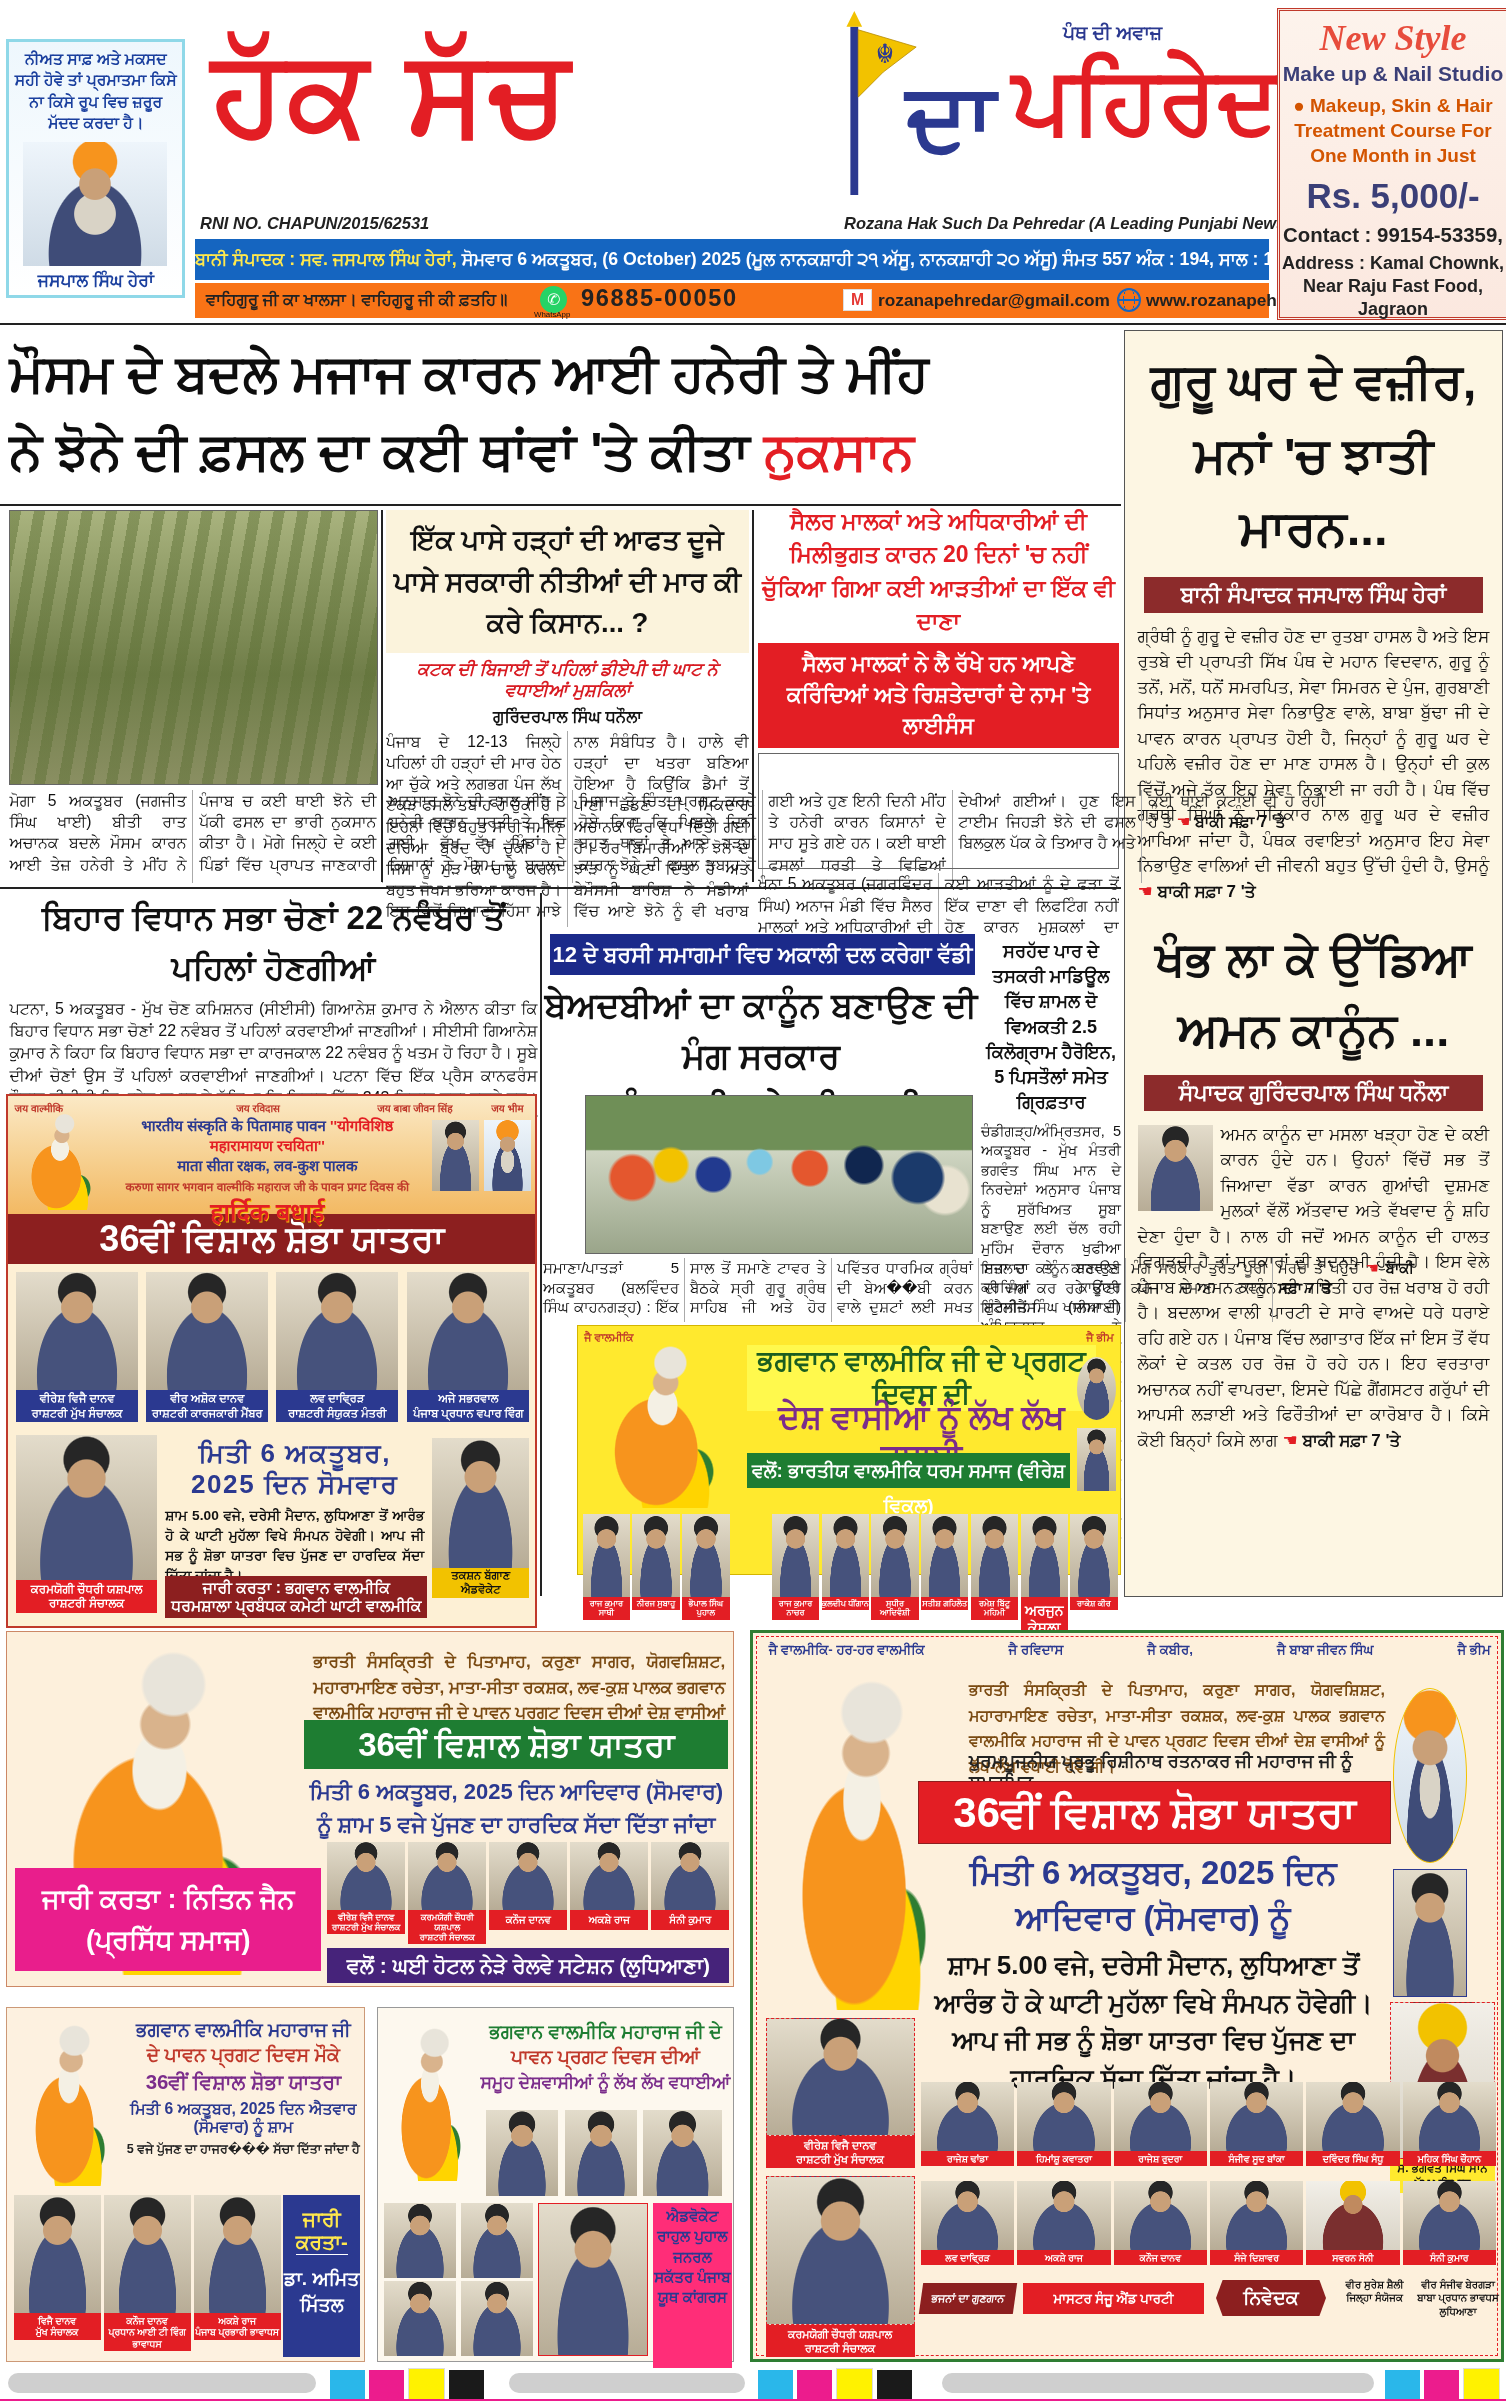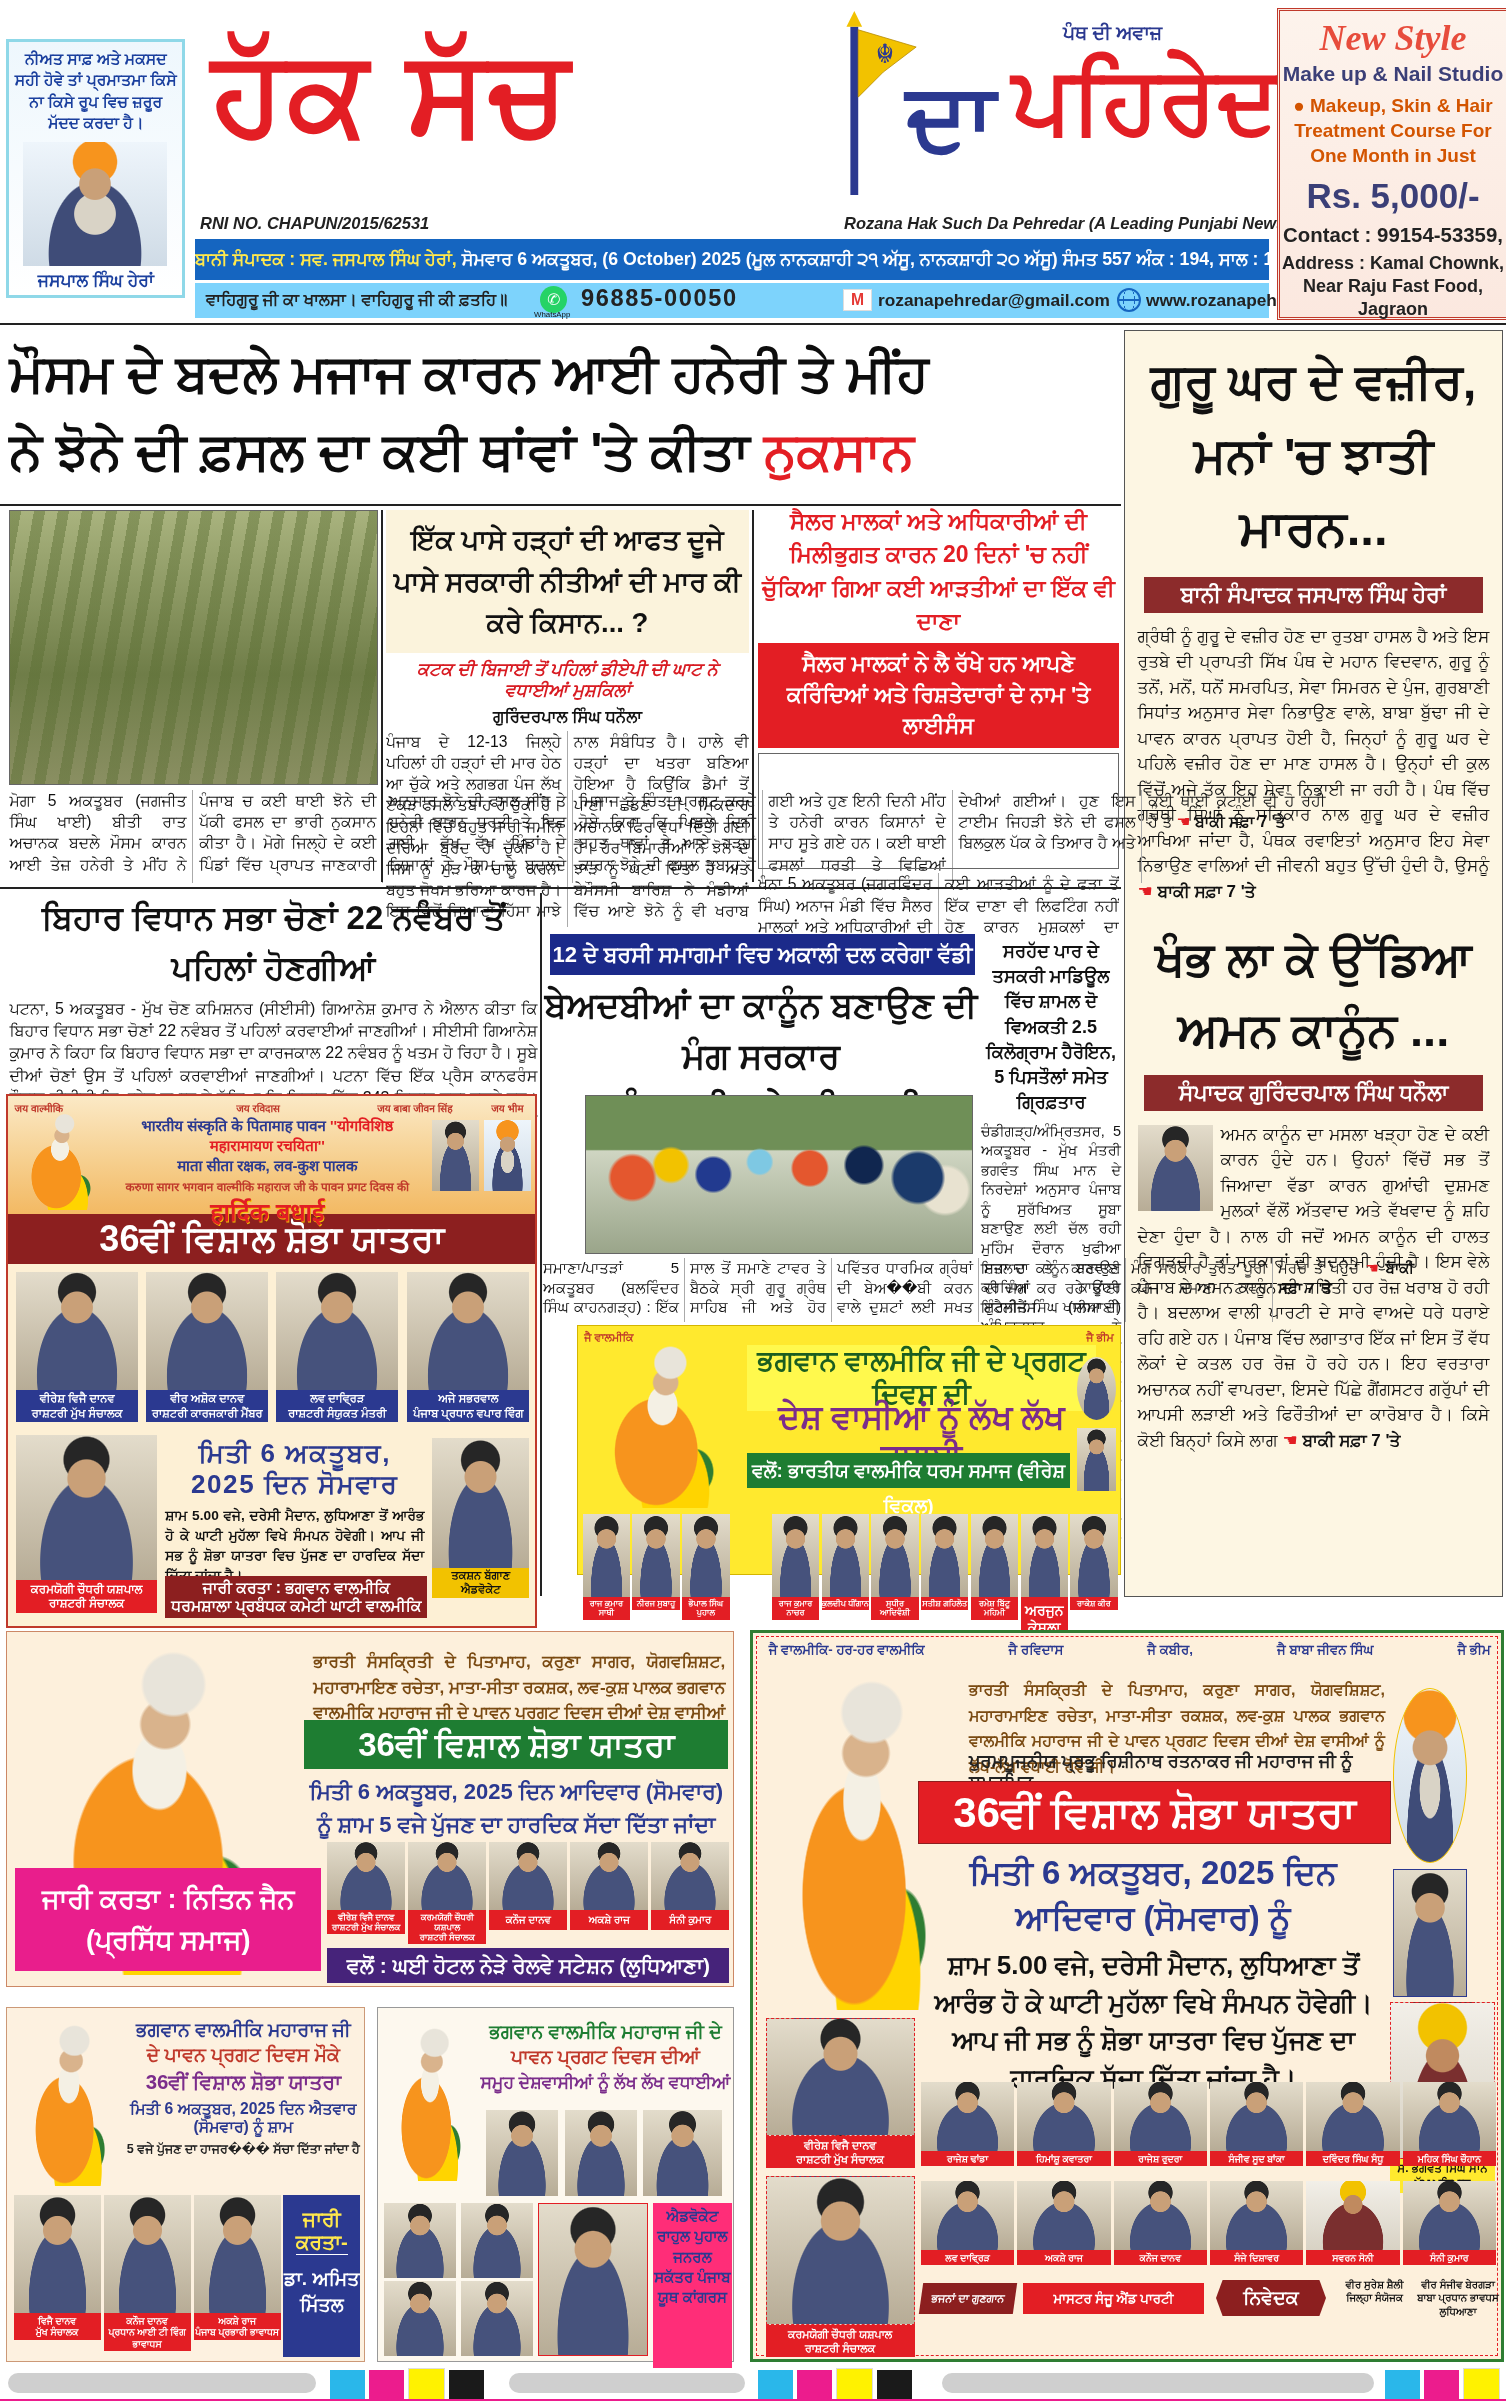--- a/index.html
+++ b/index.html
@@ -95,21 +95,21 @@
     <span class="b" style="position:absolute;left:816px;top:31px;font-size:93px;color:#e31e24;">ਪਹਿਰੇਦਾਰ</span>
   </div>
 
   <div class="abs b" style="left:200px;top:214px;font-size:16.5px;font-style:italic;color:#222;">RNI NO. CHAPUN/2015/62531</div>
   <div class="abs b" style="left:844px;top:214px;font-size:16.5px;font-style:italic;color:#222;">Rozana Hak Such Da Pehredar (A Leading Punjabi Newspaper)</div>
 
   <div class="abs c" style="left:195px;top:239px;width:1074px;height:41px;background:#1565c0;line-height:41px;font-size:17.7px;white-space:nowrap;overflow:hidden;">
     <span class="b" style="color:#ffe84d;">ਬਾਨੀ ਸੰਪਾਦਕ : ਸਵ. ਜਸਪਾਲ ਸਿੰਘ ਹੇਰਾਂ,</span><span class="b" style="color:#ffffff;"> ਸੋਮਵਾਰ 6 ਅਕਤੂਬਰ, (6 October) 2025 (ਮੂਲ ਨਾਨਕਸ਼ਾਹੀ ੨੧ ਅੱਸੂ, ਨਾਨਕਸ਼ਾਹੀ ੨੦ ਅੱਸੂ) ਸੰਮਤ 557 ਅੰਕ : 194, ਸਾਲ : 11, ਮੁੱਲ 5 ਰੁਪਏ, ਪੰਨੇ : 8</span>
   </div>
 
-  <div class="abs" style="left:195px;top:283px;width:1074px;height:35px;background:#7dd3fc;">
+  <div class="abs" style="left:195px;top:283px;width:1074px;height:35px;background:#f97316;">
     <span class="abs b" style="left:11px;top:7px;font-size:16.5px;color:#222;">ਵਾਹਿਗੁਰੂ ਜੀ ਕਾ ਖਾਲਸਾ। ਵਾਹਿਗੁਰੂ ਜੀ ਕੀ ਫ਼ਤਹਿ॥</span>
     <span class="abs wa" style="left:345px;top:3.1px;">✆</span>
     <span class="abs" style="left:339px;top:27px;font-size:7.9px;">WhatsApp</span>
     <span class="abs b" style="left:386px;top:2.4px;font-size:23.6px;letter-spacing:1.6px;color:#222;">96885-00050</span>
     <span class="abs mail" style="left:648px;top:5.5px;">M</span>
     <span class="abs b" style="left:683px;top:7px;font-size:17.3px;color:#222;">rozanapehredar@gmail.com</span>
     <span class="abs globe" style="left:922px;top:4.7px;"></span>
     <span class="abs b" style="left:951px;top:7px;font-size:17.3px;color:#222;">www.rozanapehredar.com</span>
   </div>
 

